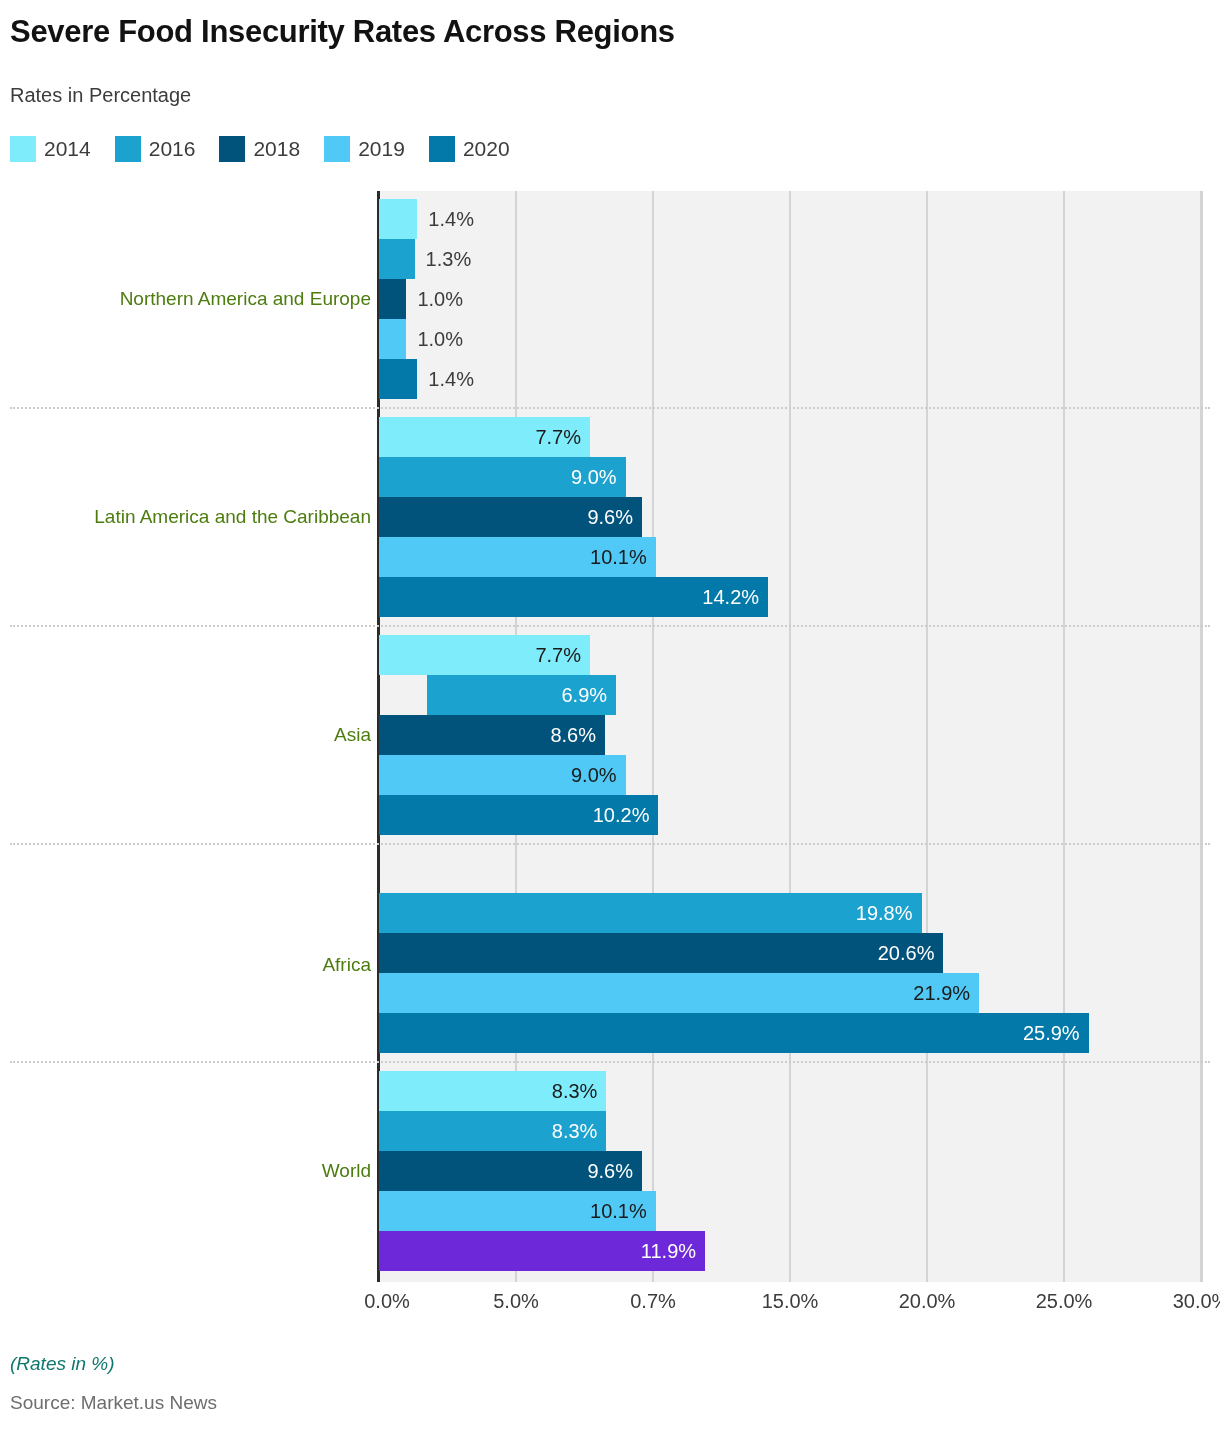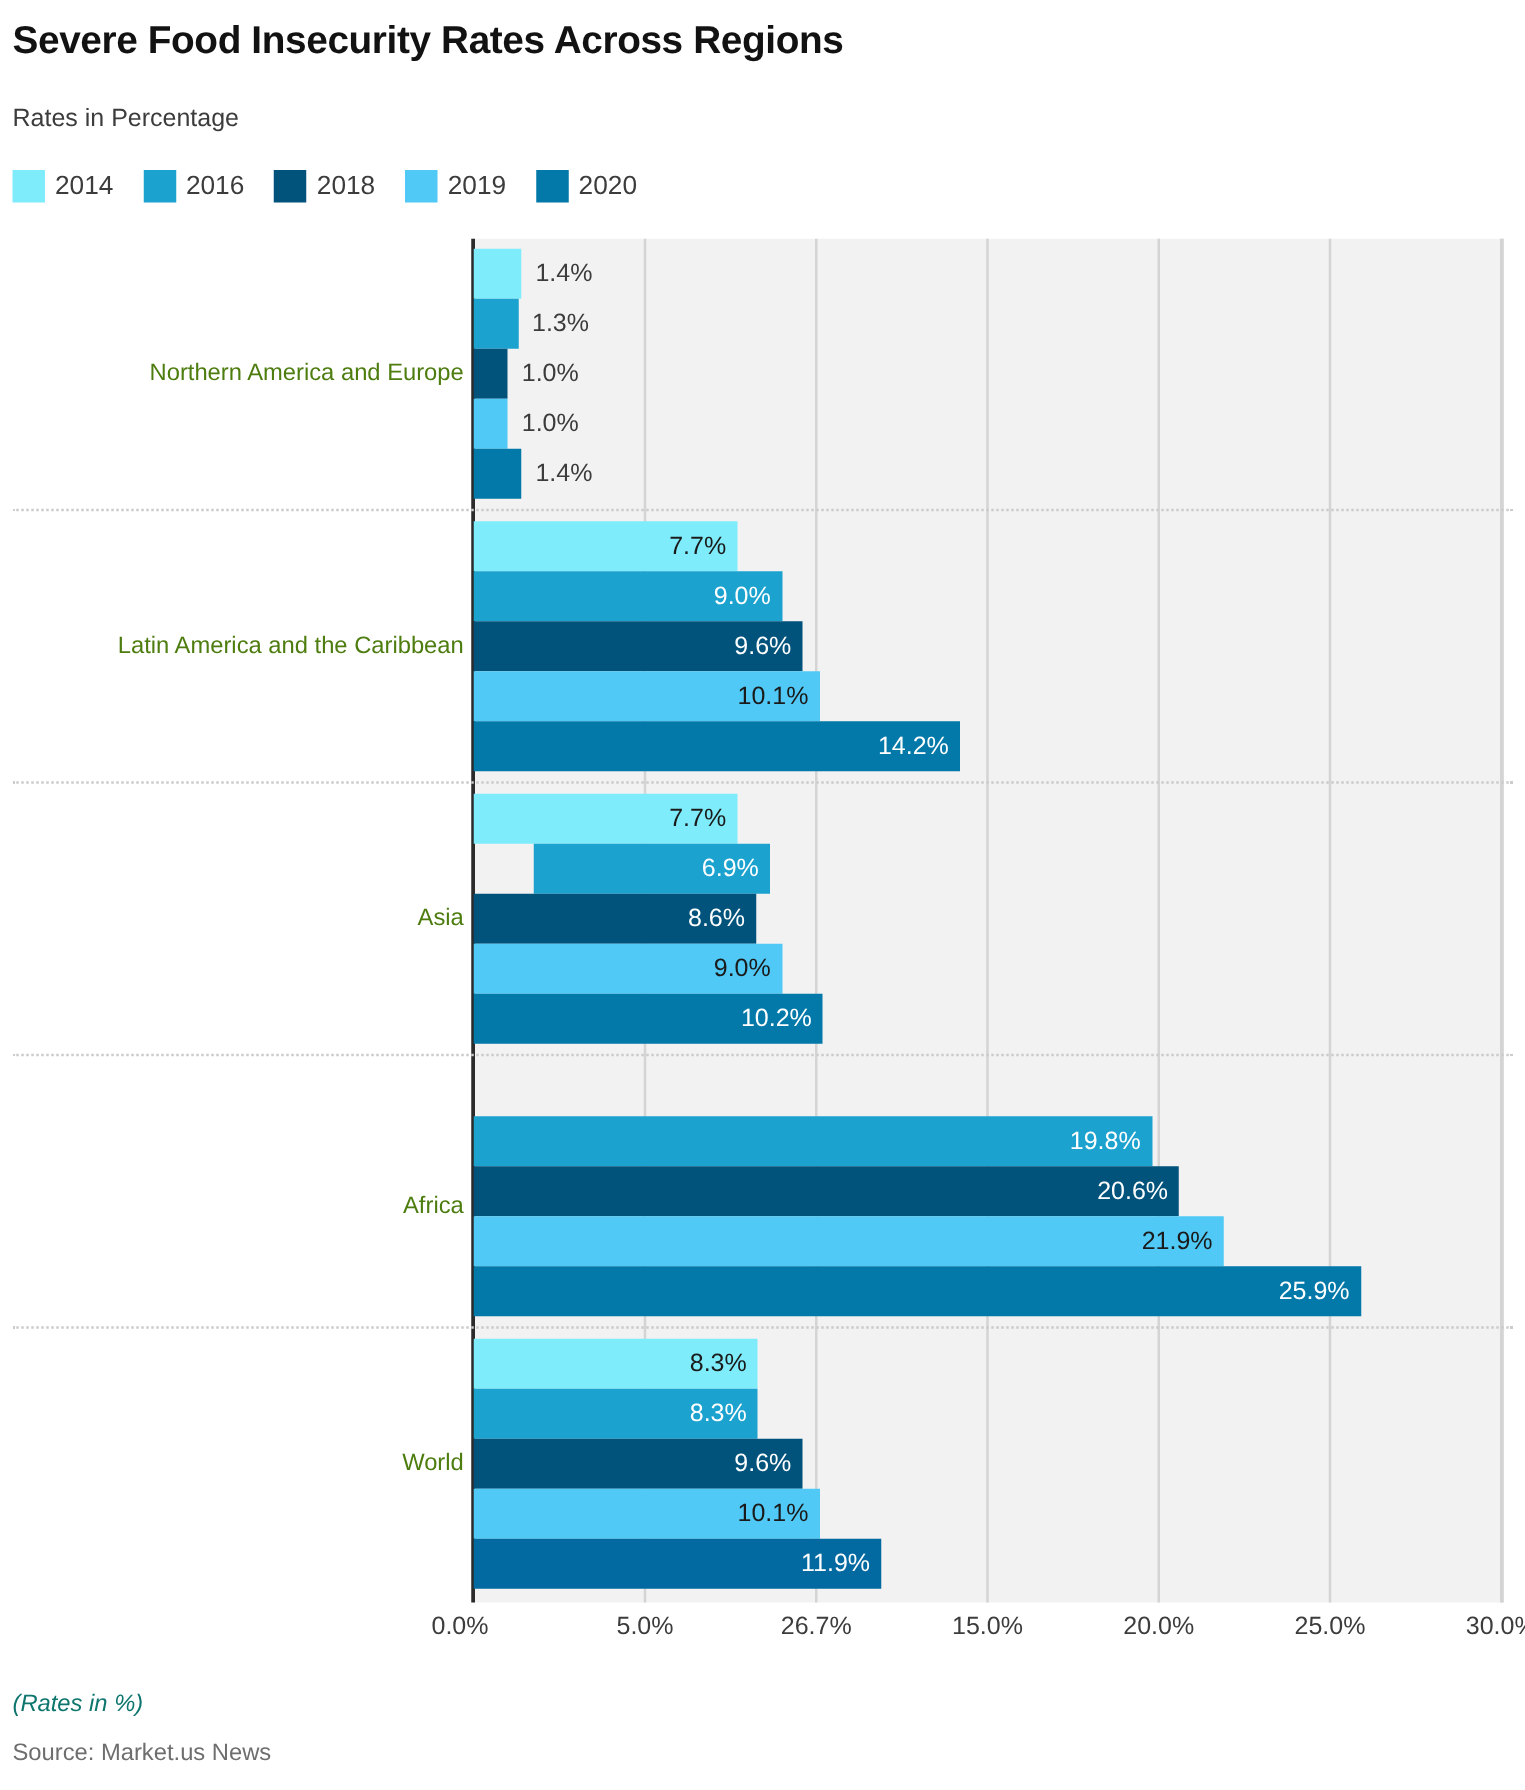--- a/index.html
+++ b/index.html
@@ -357,32 +357,32 @@
           <div class="bar" title="World 2018: 9.6%" style="width: 263.04px; background: rgb(2, 83, 124);">
             <span class="bar-value inside-light">9.6%</span>
           </div>
         </div>
         <div class="bar-row" style="top: 120px;">
           <div class="bar" title="World 2019: 10.1%" style="width: 276.74px; background: rgb(80, 201, 246);">
             <span class="bar-value inside-dark">10.1%</span>
           </div>
         </div>
         <div class="bar-row" style="top: 160px;">
-          <div class="bar" title="World 2020: 11.9%" style="width: 326.06px; background: #0369a1;">
+          <div class="bar" title="World 2020: 11.9%" style="width: 326.06px; background: #6d28d9;">
             <span class="bar-value inside-light">11.9%</span>
           </div>
         </div>
       </div>
     </div>
 </div>
 
 <div id="x-axis-labels">
-    <div class="x-tick-label" style="left: 368px; text-align: right;">0.0%</div>
+    <div class="x-tick-label" style="left: 387px; text-align: right;">0.0%</div>
     <div class="x-tick-label" style="left: 516px;">5.0%</div>
-    <div class="x-tick-label" style="left: 653px;">26.7%</div>
+    <div class="x-tick-label" style="left: 653px;">0.7%</div>
     <div class="x-tick-label" style="left: 790px;">15.0%</div>
     <div class="x-tick-label" style="left: 927px;">20.0%</div>
     <div class="x-tick-label" style="left: 1064px;">25.0%</div>
     <div class="x-tick-label" style="left: 1201px;">30.0%</div>
   </div>
 
 <div id="footer-note">(Rates in %)</div>
 <div id="footer-source">Source: Market.us News</div>
 
 </body></html>

